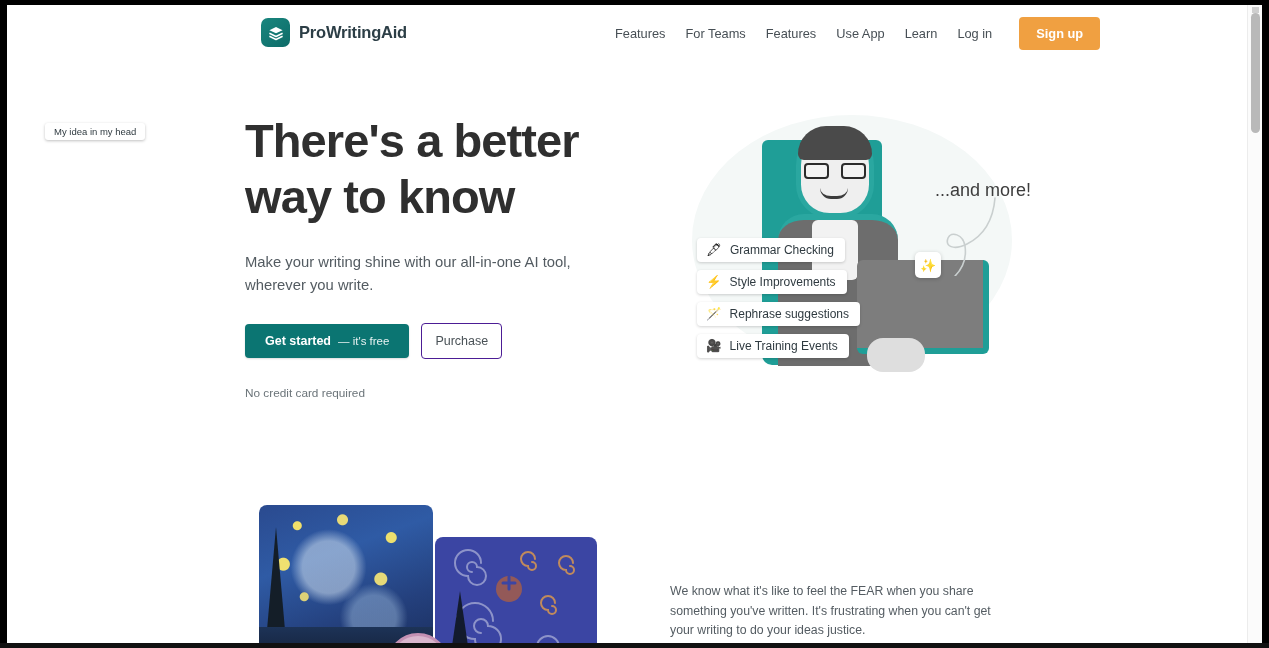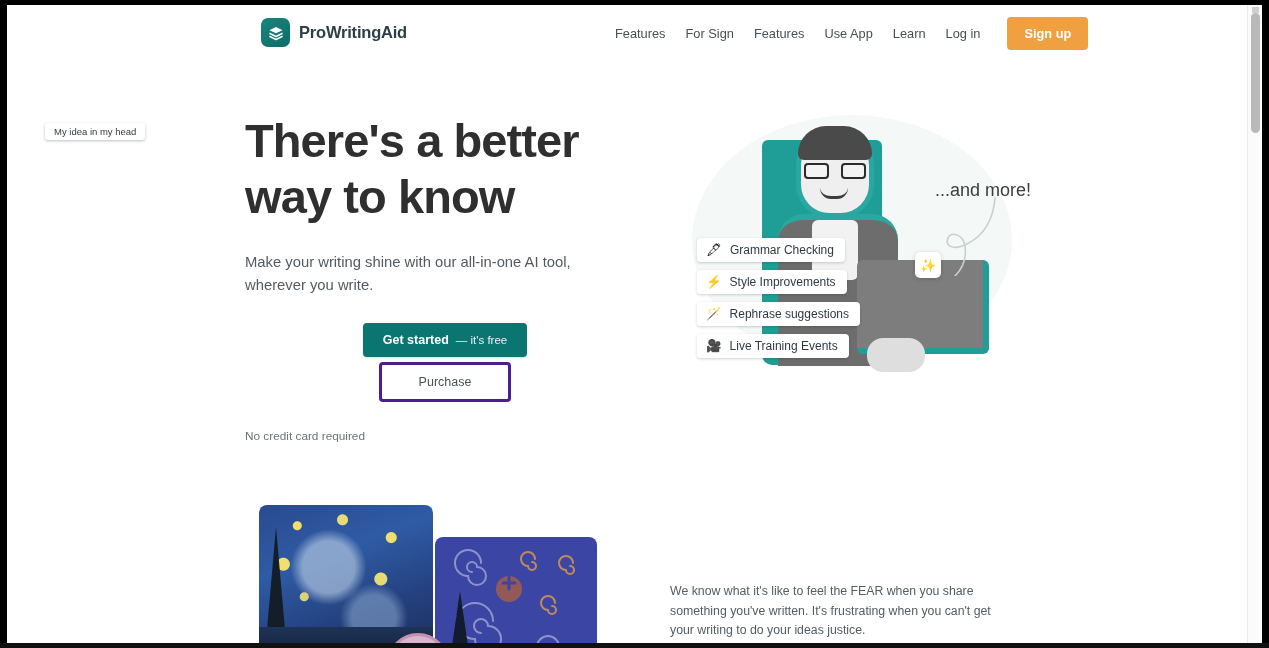--- a/index.html
+++ b/index.html
@@ -131,42 +131,42 @@
   }
   #hero-sub {
     margin-top: 26px;
     font-size: 14.8px;
     line-height: 23px;
     color: #535b61;
     width: 330px;
   }
   #hero-cta-row {
     margin-top: 26px;
-    display: flex; align-items: center; gap: 5px; flex-direction: column;
+    display: flex; align-items: center; gap: 12px;
   }
   #get-started-button {
     background: #0b7572;
     color: #ffffff;
     border: none;
     border-radius: 4px;
     padding: 10px 20px;
     font-size: 12.5px;
     cursor: pointer;
     font-family: "Liberation Sans", sans-serif;
     display: flex; align-items: baseline; gap: 7px;
     box-shadow: 0 1px 2px rgba(0,0,0,0.14);
   }
   #get-started-label { font-weight: bold; }
   #get-started-note { font-weight: normal; opacity: 0.9; font-size: 11.5px; }
   #purchase-button {
     background: #ffffff;
     color: #4a5257;
-    border: 3px solid #4c1d95;
+    border: 1px solid #4c1d95;
     border-radius: 4px;
-    padding: 10px 37px;
+    padding: 10px 13px;
     font-size: 12.5px;
     cursor: pointer;
     font-family: "Liberation Sans", sans-serif;
     text-align: center;
   }
   #no-credit-note {
     margin-top: 27px;
     font-size: 11.8px;
     color: #6b7479;
   }
@@ -412,21 +412,21 @@
               <path d="M3.2 8.2 12 4l8.8 4.2-8.8 4.2z" fill="#ffffff"></path>
               <path d="M3.2 12.4 12 16.6l8.8-4.2" fill="none" stroke="#ffffff" stroke-width="2.1" stroke-linejoin="round"></path>
               <path d="M3.2 16.4 12 20.6l8.8-4.2" fill="none" stroke="#ffffff" stroke-width="2.1" stroke-linejoin="round"></path>
             </svg>
           </span>
           <span id="brand-name">ProWritingAid</span>
         </a>
 
         <nav id="nav">
           <a class="nav-link" href="#">Features</a>
-          <a class="nav-link" href="#">For Sign</a>
+          <a class="nav-link" href="#">For Teams</a>
           <a class="nav-link" href="#">Features</a>
           <a class="nav-link" href="#">Use App</a>
           <a class="nav-link" href="#">Learn</a>
           <a class="nav-link" href="#">Log in</a>
           <button id="signup-button">Sign up</button>
         </nav>
 
       </div>
 
       <div id="hero-copy">

